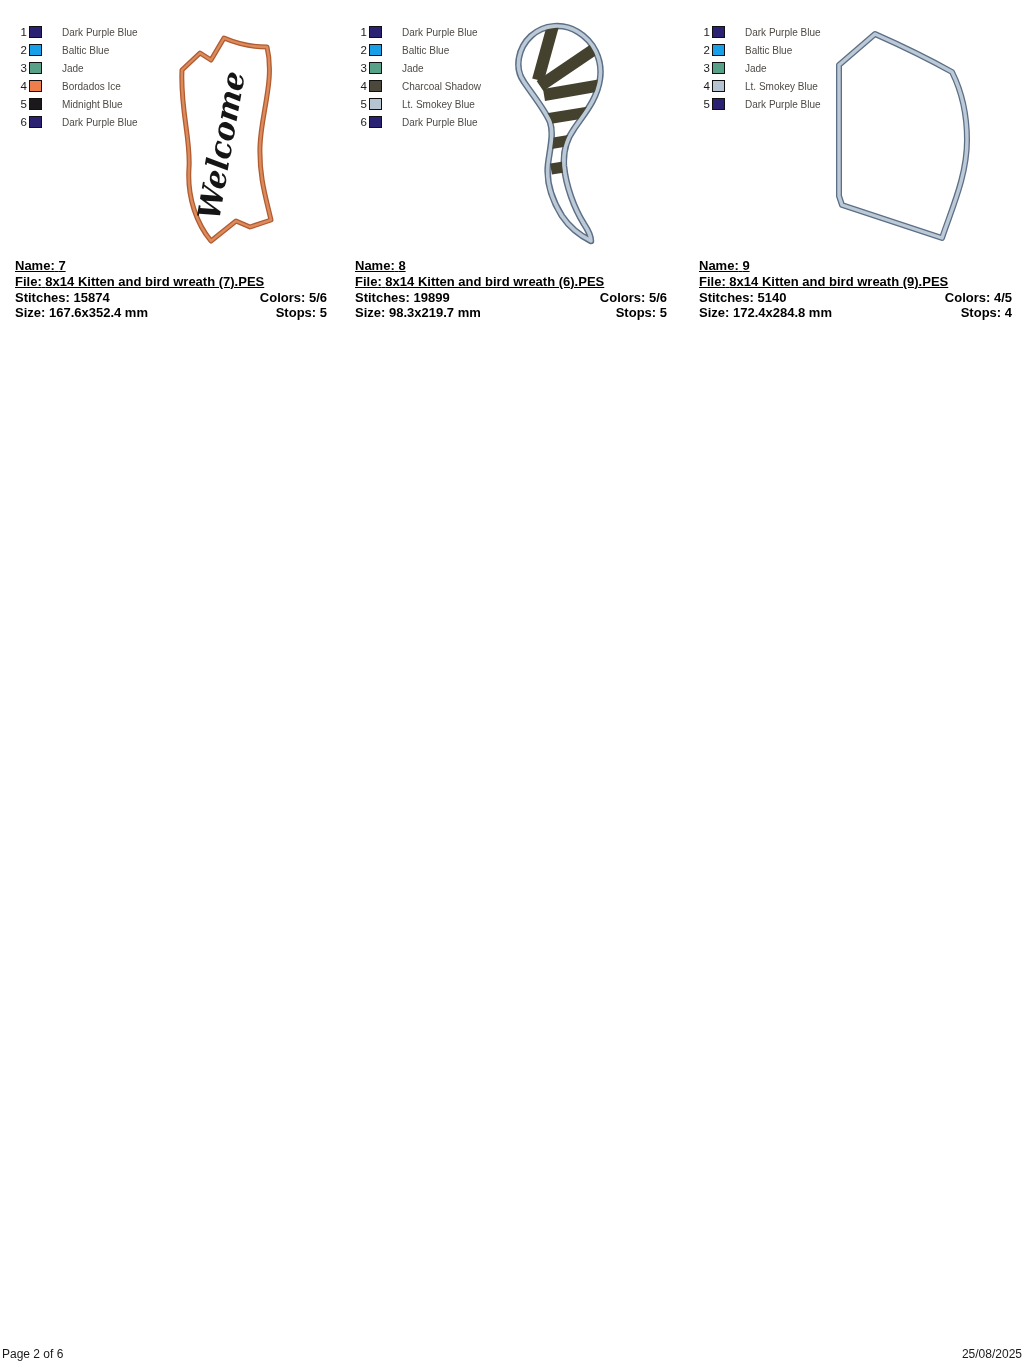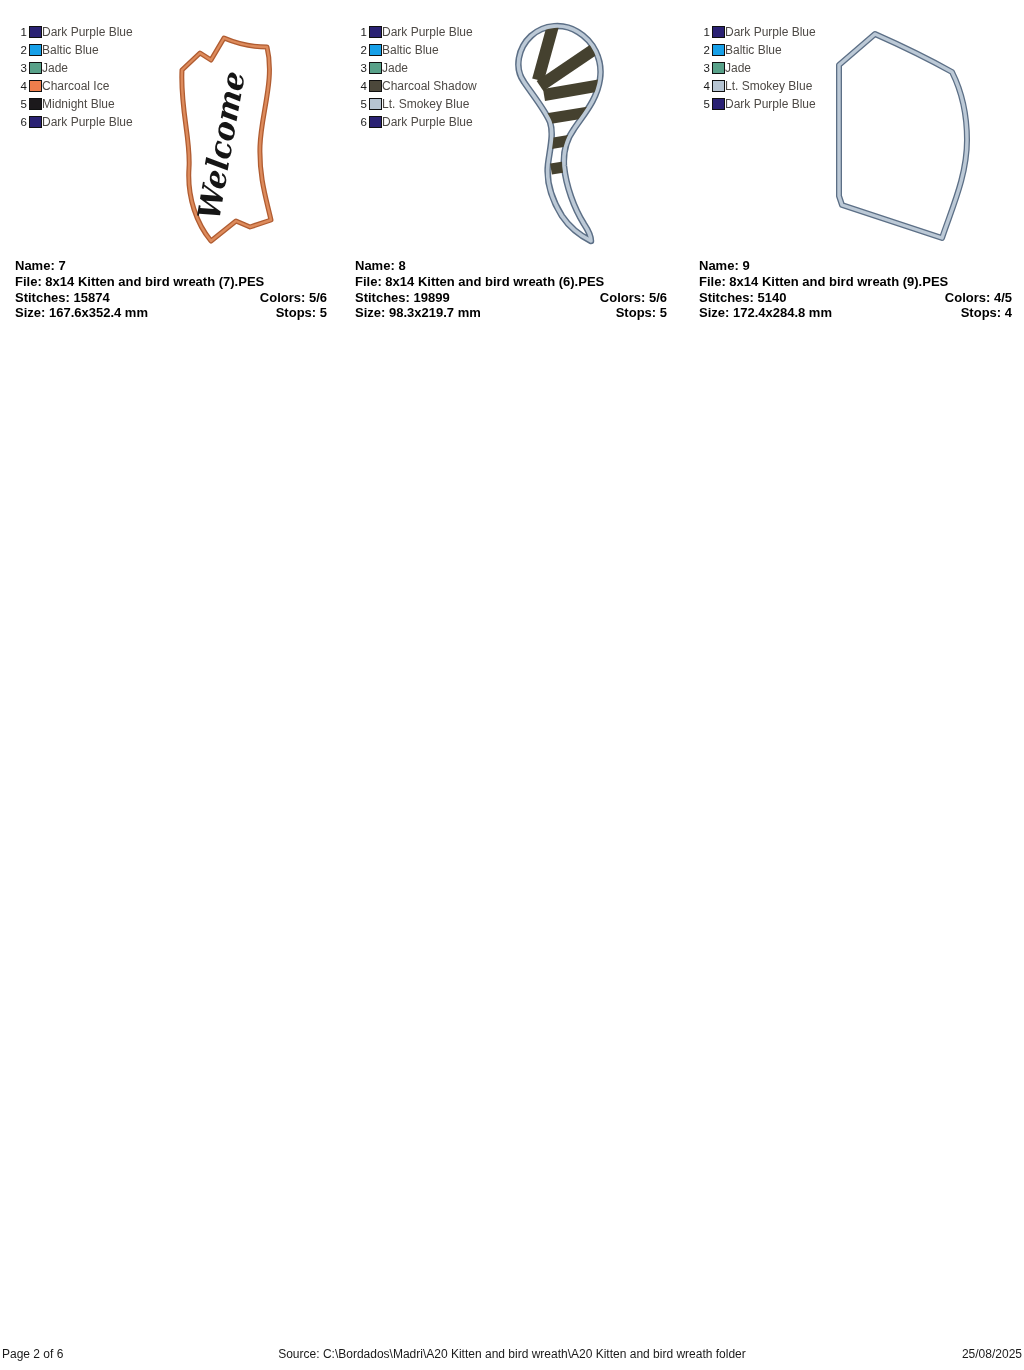--- a/index.html
+++ b/index.html
@@ -4,24 +4,24 @@
 <style>
   html,body{margin:0;padding:0;}
   body{
     width:1024px;height:1370px;position:relative;background:#ffffff;
     font-family:"Liberation Sans", sans-serif;color:#000;overflow:hidden;
   }
   .legend{position:absolute;top:23px;}
   .legend-row{display:flex;align-items:center;height:18px;}
   .legend-num{width:13px;font-size:11.5px;text-align:right;margin-right:2px;color:#1a1a1a;line-height:18px;}
   .swatch{width:13px;height:12px;border:1px solid #101010;box-sizing:border-box;flex:0 0 auto;}
-  .legend-label{font-size:12px;color:#4e4a46;margin-left:0;white-space:nowrap;}
+  .legend-label{font-size:10px;color:#4e4a46;margin-left:20px;white-space:nowrap;}
   .preview{position:absolute;}
   .info{position:absolute;top:258px;width:312px;font-size:13px;font-weight:bold;line-height:15.8px;}
-  .info-line{white-space:nowrap;}
+  .info-line{white-space:nowrap;text-decoration:underline;}
   .info-row{display:flex;justify-content:space-between;gap:32px;}
   .footer{position:absolute;left:0;top:1347px;width:1024px;height:16px;font-size:12px;color:#1a1a1a;}
   .footer-left{position:absolute;left:2px;top:0;}
   .footer-center{position:absolute;left:0;top:0;width:100%;text-align:center;}
   .footer-right{position:absolute;right:2px;top:0;}
 </style>
 </head>
 <body>
 
 <div class="legend" style="left:14px">
@@ -36,21 +36,21 @@
     <span class="legend-label">Baltic Blue</span>
   </div>
   <div class="legend-row">
     <span class="legend-num">3</span>
     <span class="swatch" style="background-color: rgb(88, 161, 137);"></span>
     <span class="legend-label">Jade</span>
   </div>
   <div class="legend-row">
     <span class="legend-num">4</span>
     <span class="swatch" style="background-color: rgb(238, 126, 76);"></span>
-    <span class="legend-label">Charcoal Ice</span>
+    <span class="legend-label">Bordados Ice</span>
   </div>
   <div class="legend-row">
     <span class="legend-num">5</span>
     <span class="swatch" style="background-color: rgb(28, 25, 28);"></span>
     <span class="legend-label">Midnight Blue</span>
   </div>
   <div class="legend-row">
     <span class="legend-num">6</span>
     <span class="swatch" style="background-color: rgb(42, 33, 115);"></span>
     <span class="legend-label">Dark Purple Blue</span>
@@ -180,16 +180,15 @@
     <span><span>Stitches:</span> <span>5140</span></span>
     <span><span>Colors:</span> <span>4/5</span></span>
   </div>
   <div class="info-row">
     <span><span>Size:</span> <span>172.4x284.8 mm</span></span>
     <span><span>Stops:</span> <span>4</span></span>
   </div>
 </div>
 
 <div class="footer">
-  <span class="footer-center">Source: C:\Bordados\Madri\A20 Kitten and bird wreath\A20 Kitten and bird wreath folder</span>
   <span class="footer-left">Page 2 of 6</span>
   <span class="footer-right">25/08/2025</span>
 </div>
 
 </body></html>

